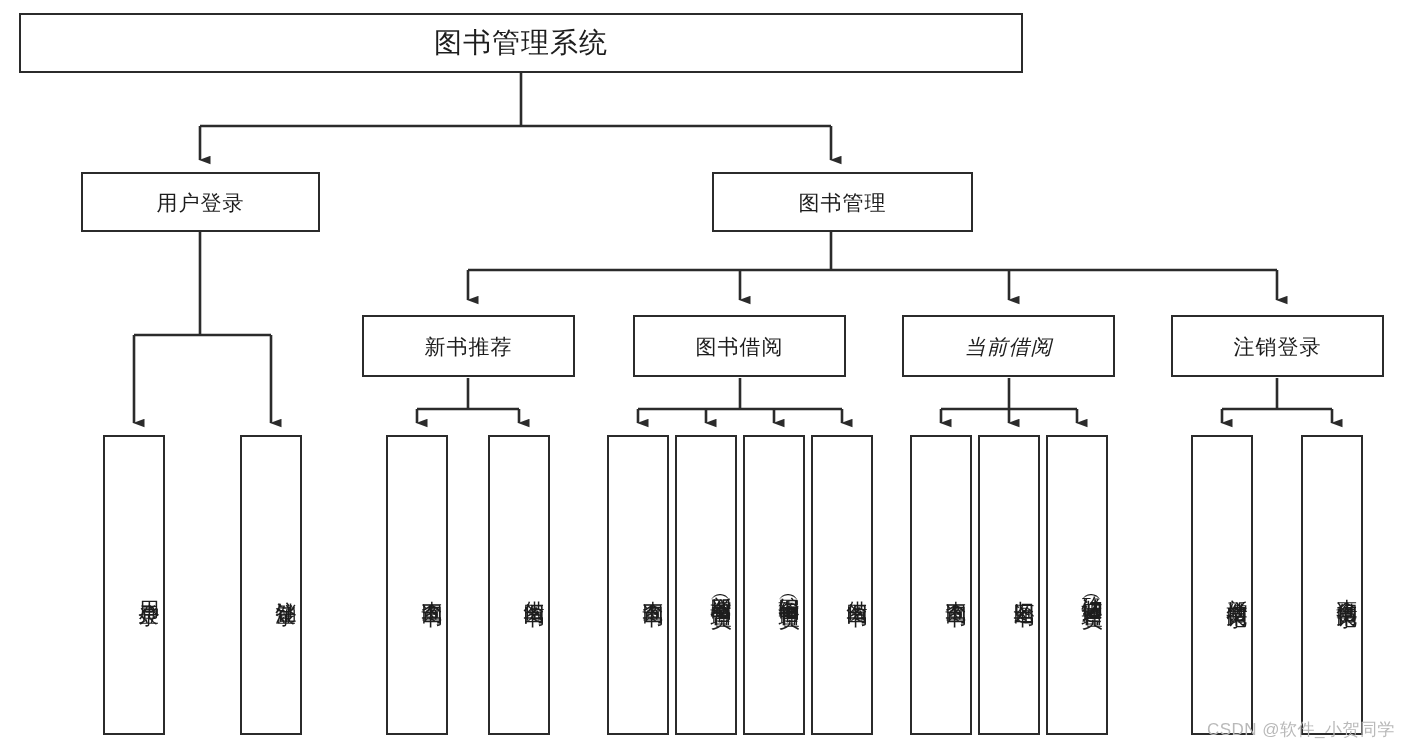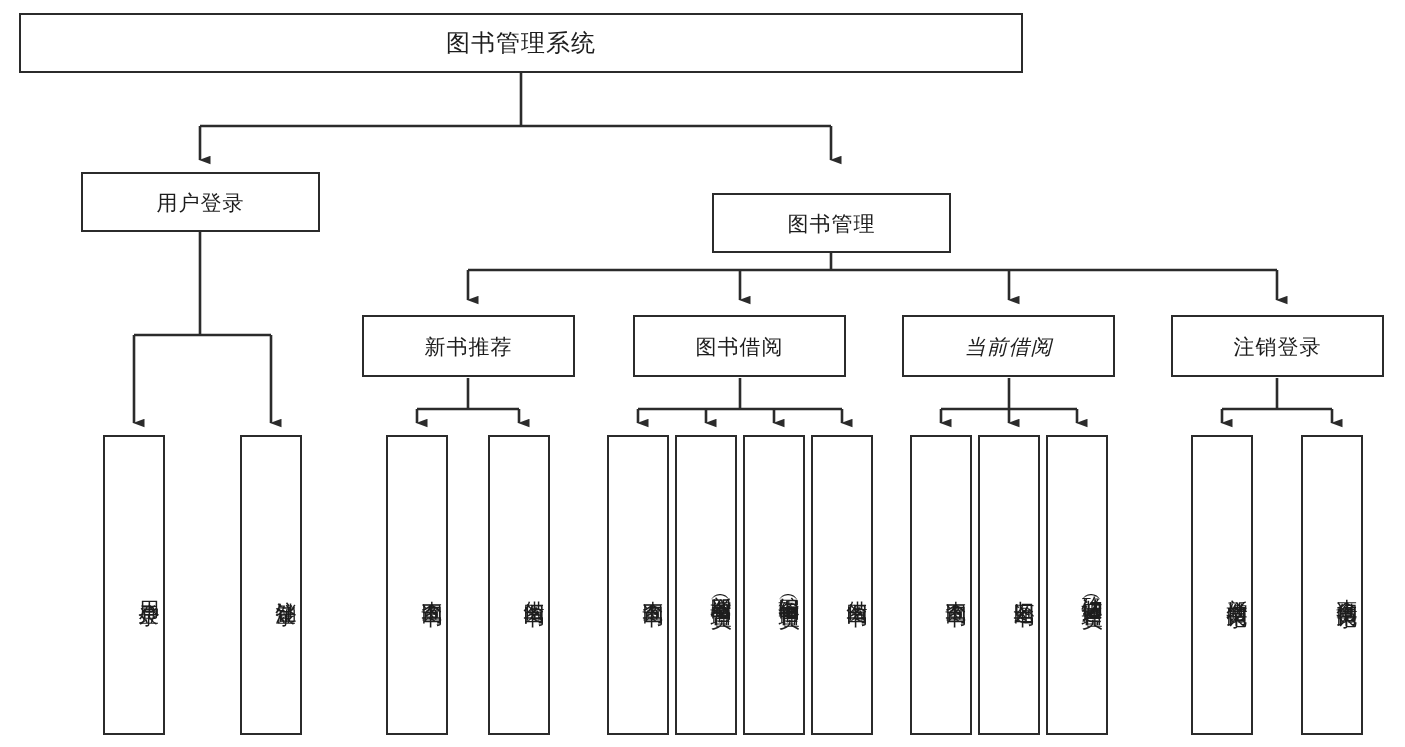--- a/index.html
+++ b/index.html
@@ -38,21 +38,21 @@
     text-orientation: upright;
     font-size: 21px;
     line-height: 1.35;
     letter-spacing: 2px;
     padding-top: 6px;
     align-items: flex-start;
     justify-content: center;
     white-space: nowrap;
   }
   .root-node {
-    font-size: 24px;
+    font-size: 28px;
   }
   svg.links {
     position: absolute;
     left: 0;
     top: 0;
     width: 1405px;
     height: 747px;
     pointer-events: none;
   }
   .watermark {
@@ -120,21 +120,21 @@
     </g>
   </svg>
 
   <div class="node node-h root-node" style="left:19px; top:13px; width:1004px; height:60px;">
     <span>图书管理系统</span>
   </div>
 
   <div class="node node-h" style="left:81px; top:172px; width:239px; height:60px;">
     <span>用户登录</span>
   </div>
-  <div class="node node-h" style="left:712px; top:172px; width:239px; height:60px;margin-top:21px;">
+  <div class="node node-h" style="left:712px; top:172px; width:261px; height:60px;">
     <span>图书管理</span>
   </div>
 
   <div class="node node-h" style="left:633px; top:315px; width:213px; height:62px;">
     <span>图书借阅</span>
   </div>
   <div class="node node-h" style="left:362px; top:315px; width:213px; height:62px;">
     <span>新书推荐</span>
   </div>
   <div class="node node-h" style="left:902px; top:315px; width:213px; height:62px;font-style:italic;">
@@ -181,14 +181,15 @@
     <span>确认归还（管理员）</span>
   </div>
 
   <div class="node node-v" style="left:1191px; top:435px; width:62px; height:300px;">
     <span>新增借阅记录</span>
   </div>
   <div class="node node-v" style="left:1301px; top:435px; width:62px; height:300px;">
     <span>查询借阅记录</span>
   </div>
 
+  <div class="watermark">CSDN @软件_小贺同学</div>
 
 </div>
 
 </body></html>

